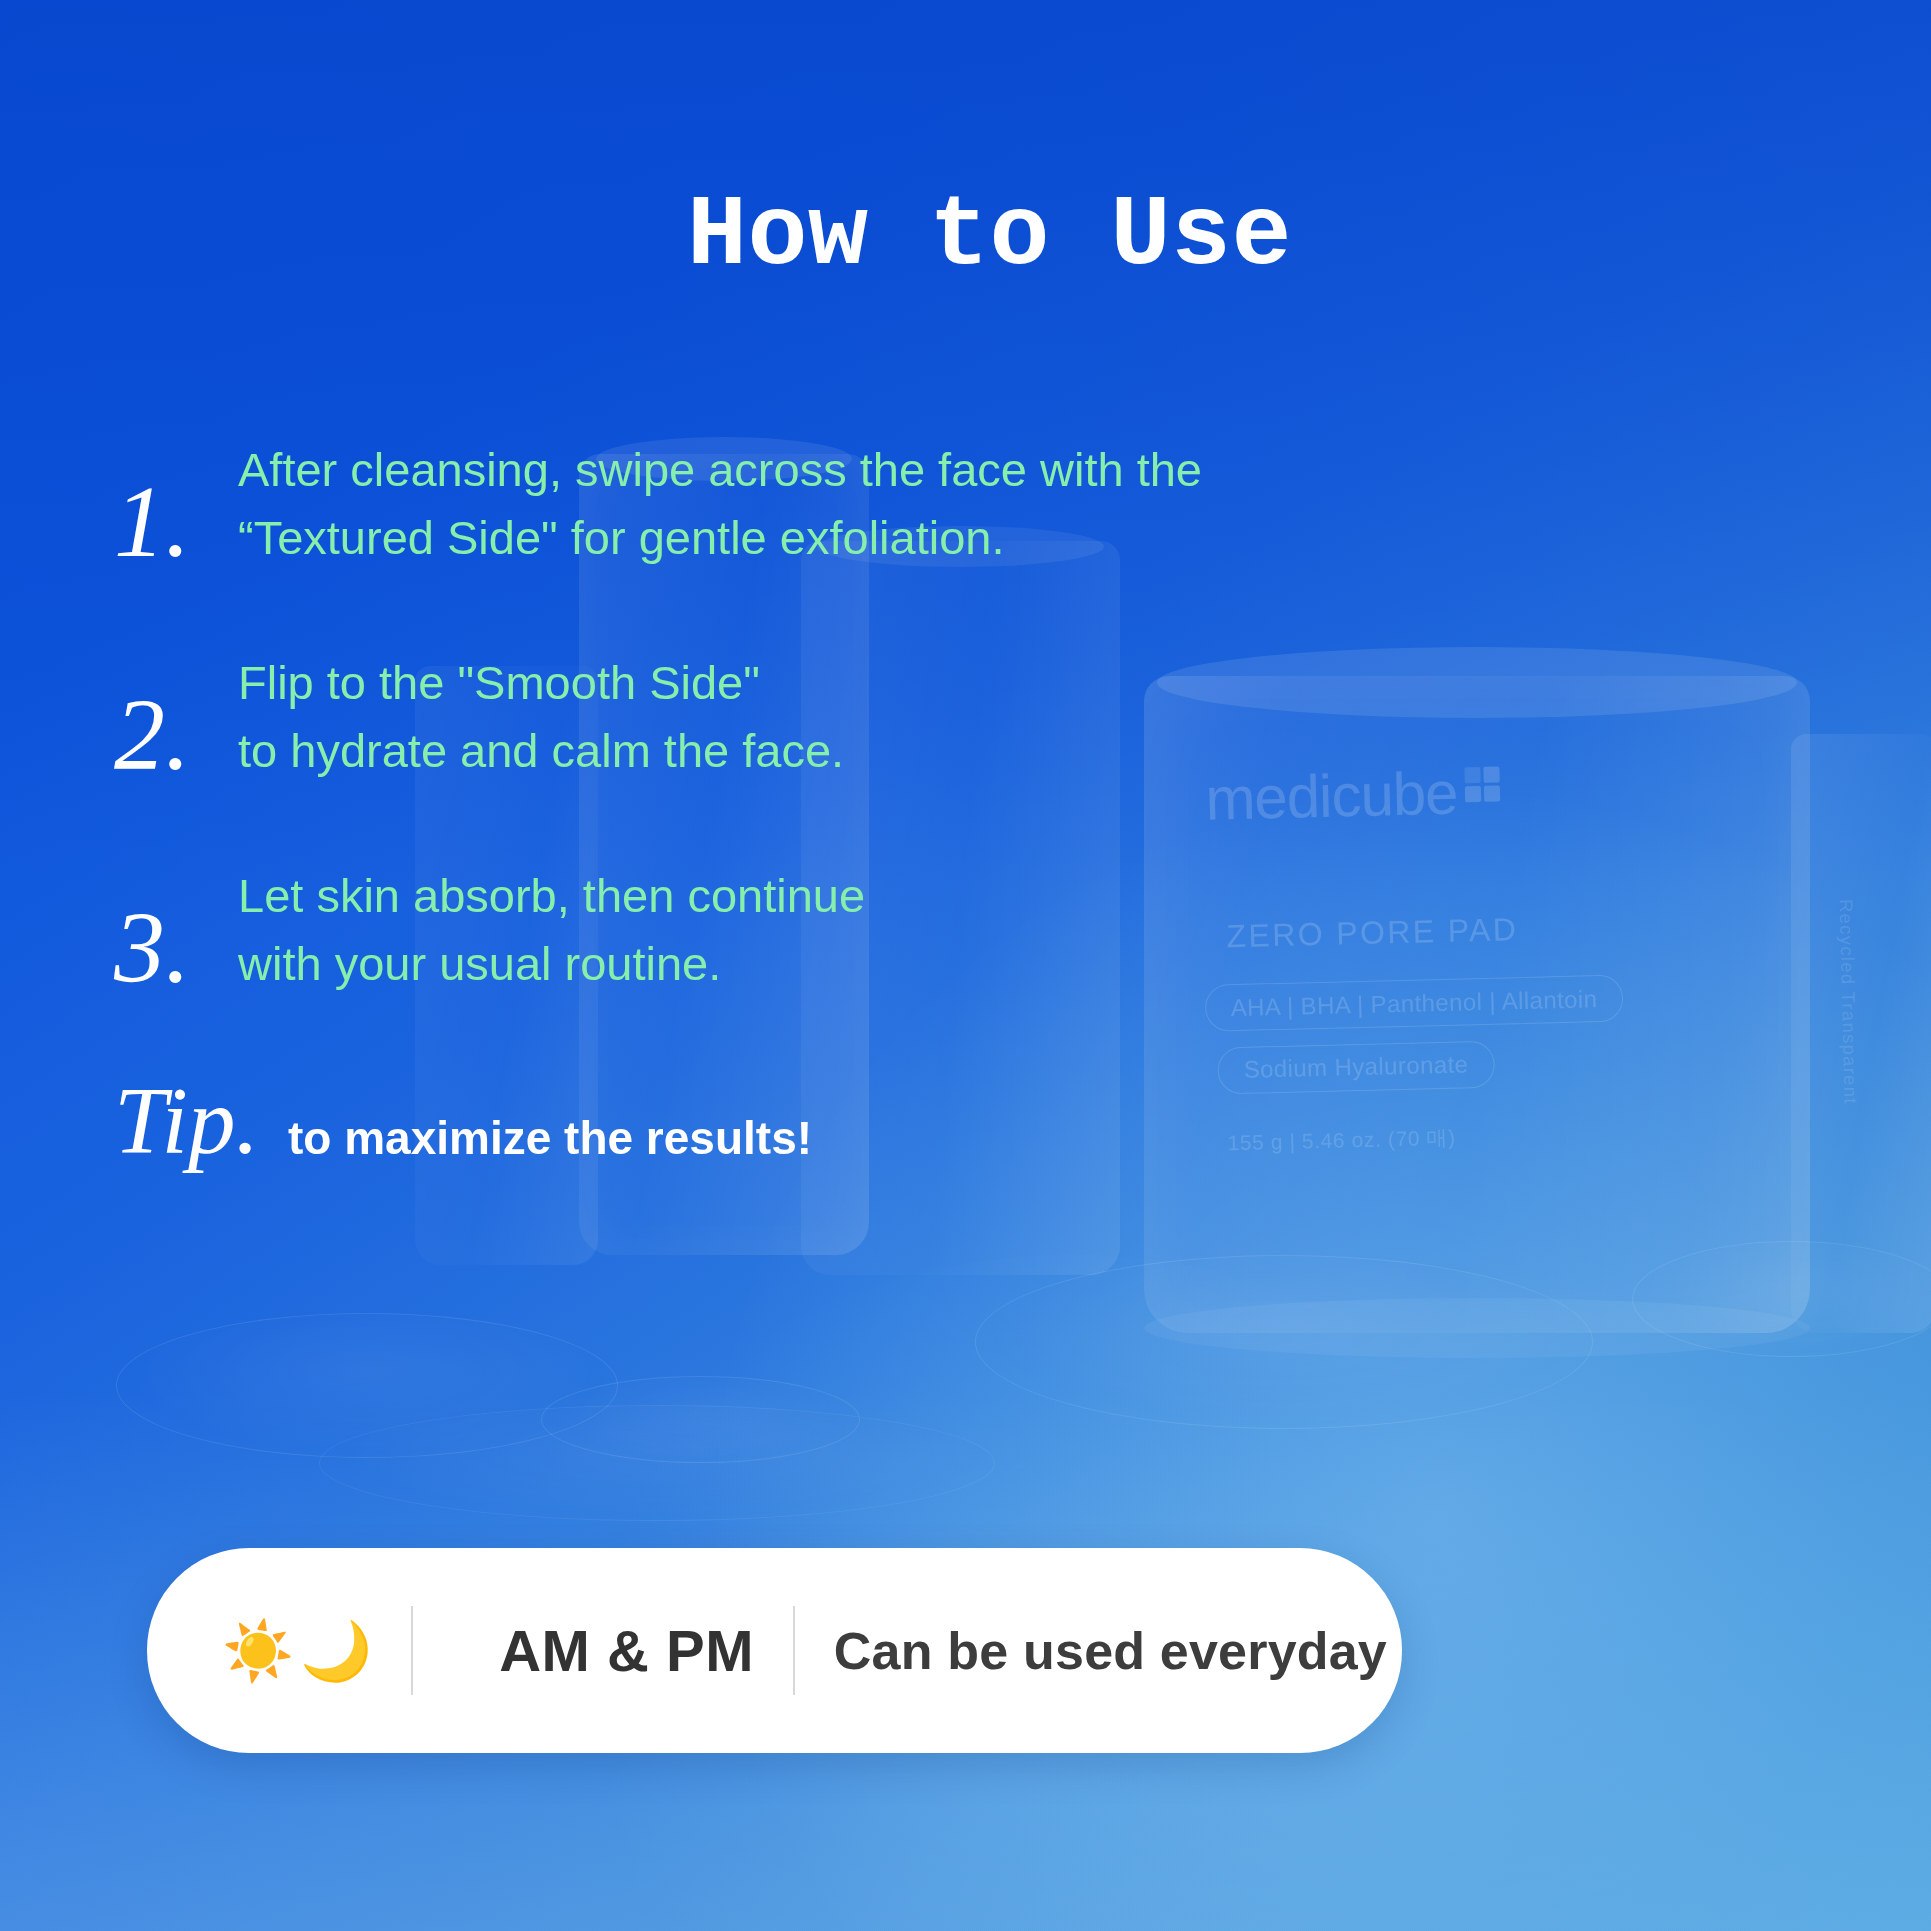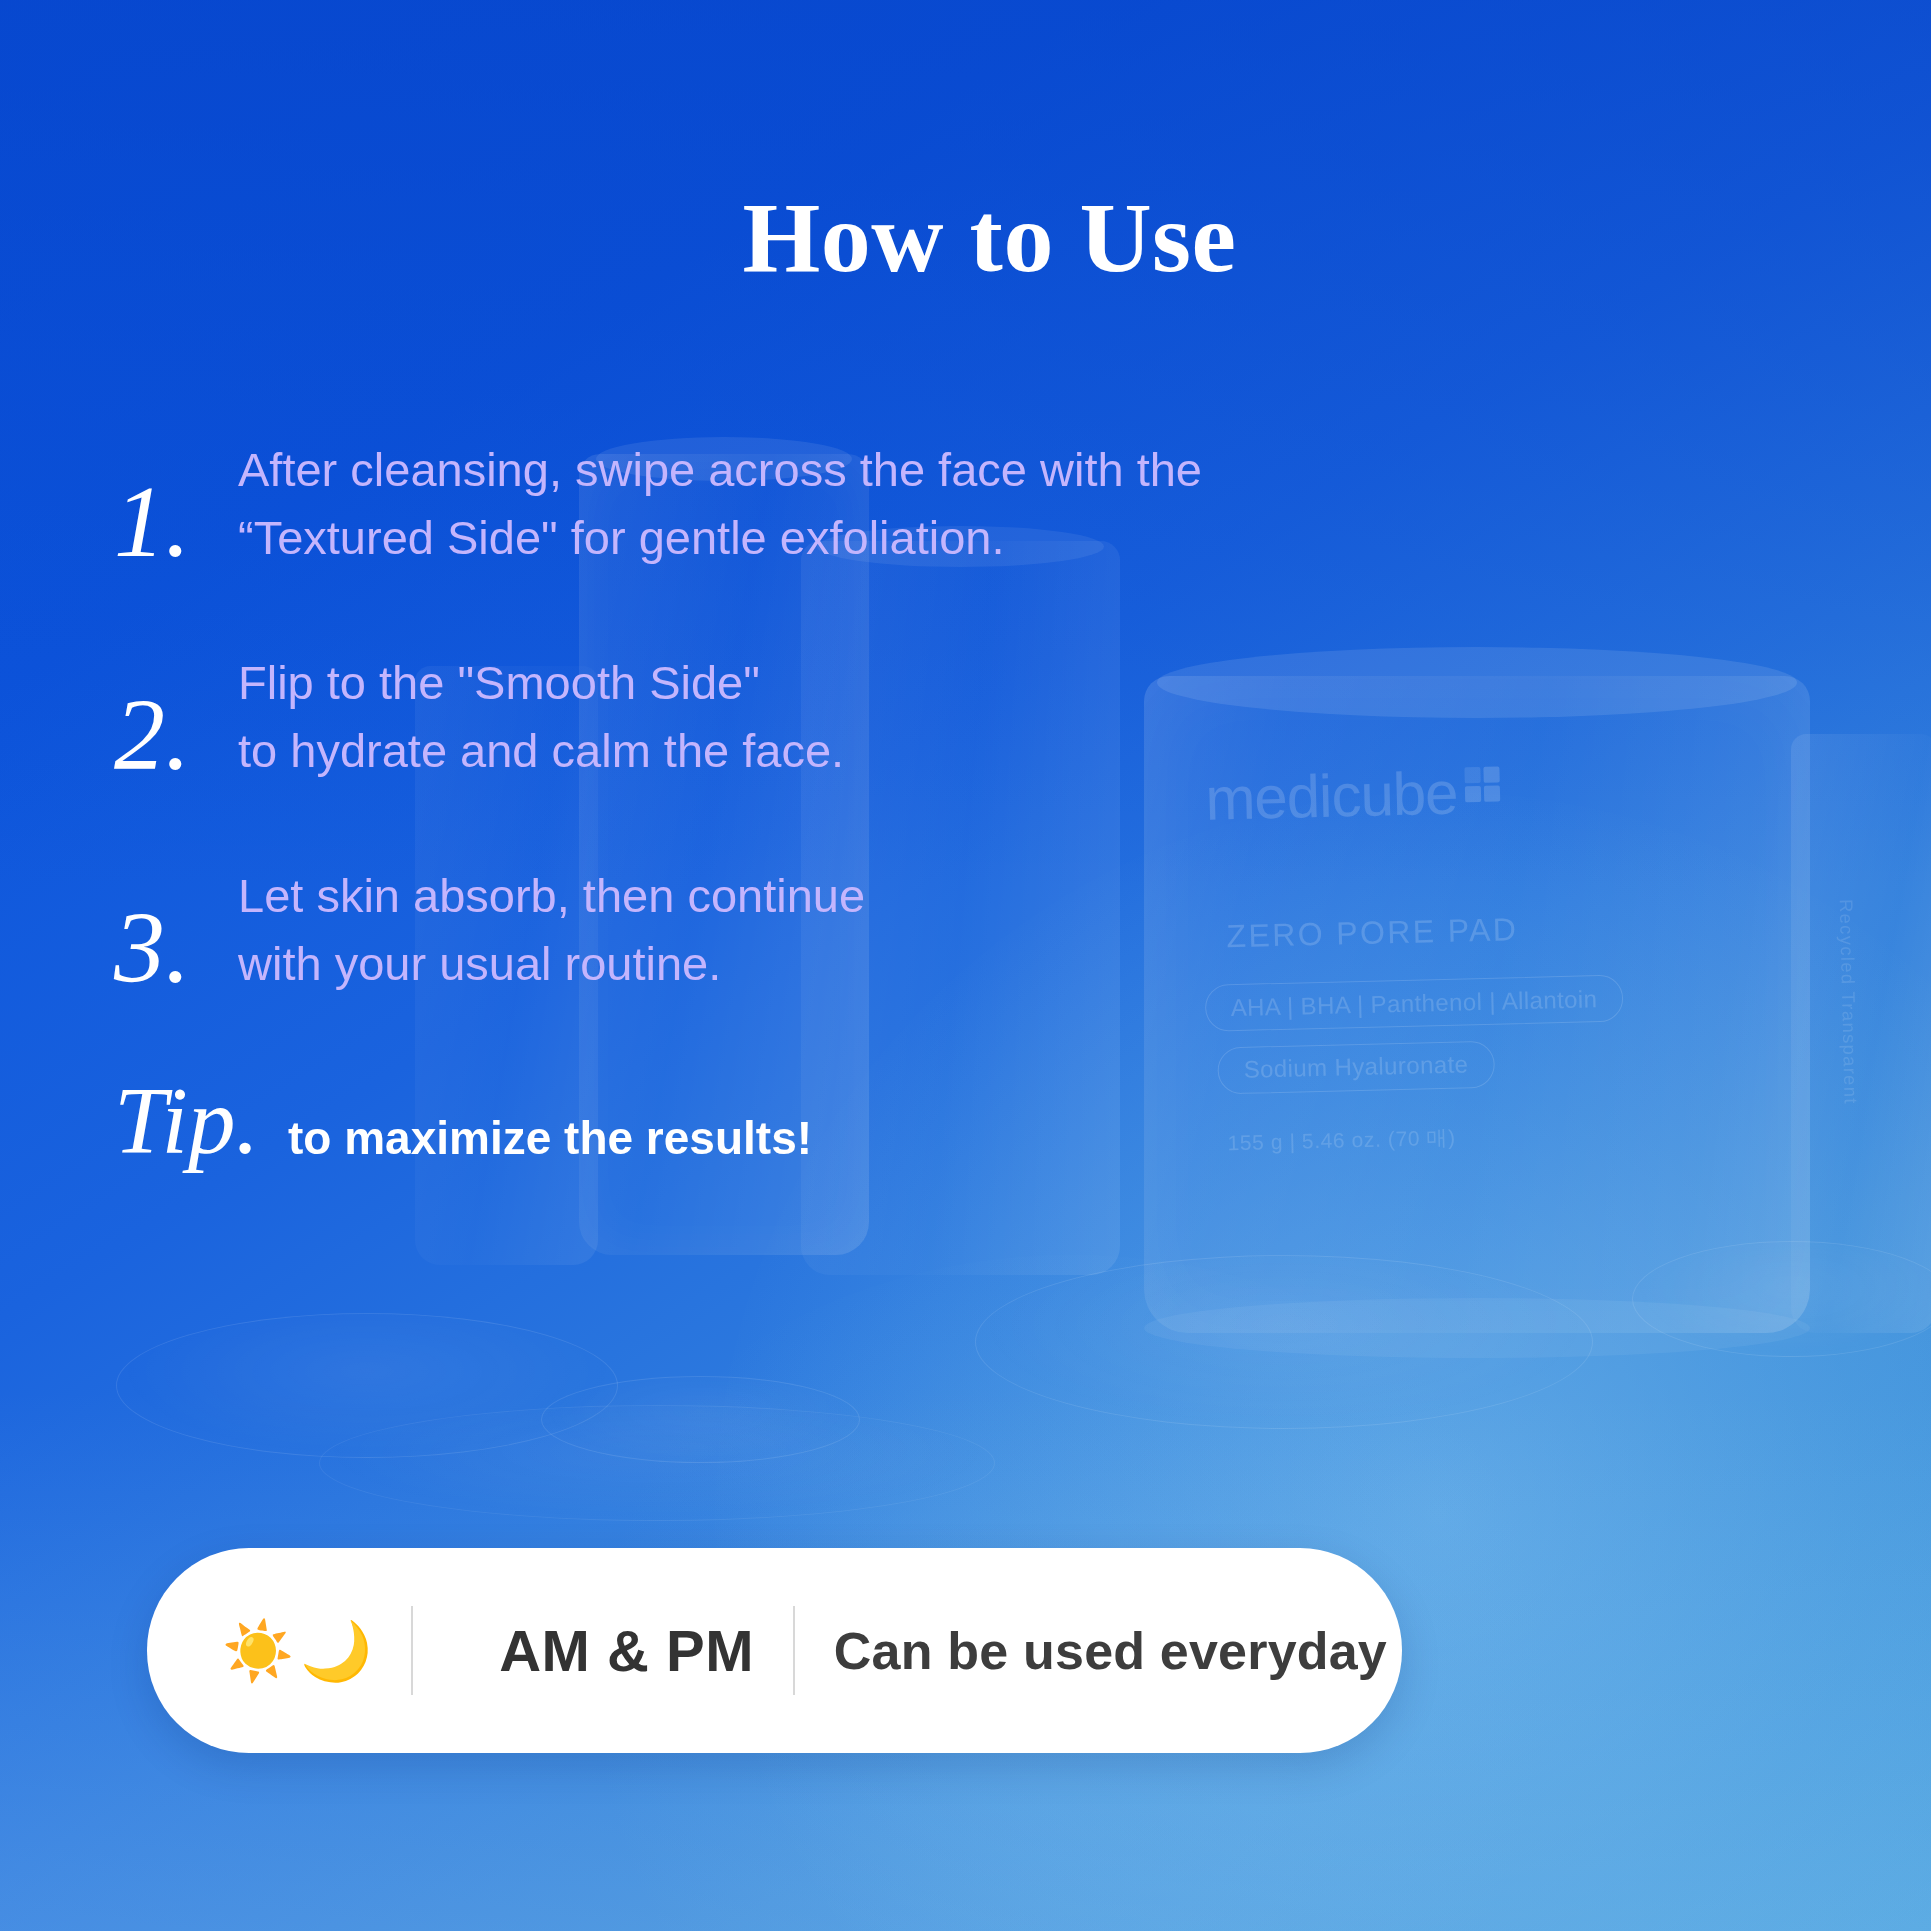--- a/index.html
+++ b/index.html
@@ -160,21 +160,21 @@
     font-size:18.3px; letter-spacing:1.4px;
     color: rgba(255,255,255,.12);
   }
 
   
   .content{ position:absolute; inset:0; }
 
   .page-title{
     position:absolute; top:180px; left:0; width:100%;
     text-align:center;
-    font-family:Liberation Serif, serif;
+    font-family:Liberation Mono, monospace;
     font-weight:700;
     font-size:100px;
     color:#ffffff;
     letter-spacing:0.5px;
     padding-left:48px;
   }
 
   .steps{
     position:absolute; left:114px; top:436px; width:1255px;
   }
@@ -185,21 +185,21 @@
     font-family:"Liberation Serif", serif;
     font-style:italic; font-weight:400;
     font-size:102px; line-height:.92;
     color:#ffffff;
     width:124px; flex:0 0 124px;
     text-align:left;
     padding-bottom:5.8px;
     white-space:nowrap;
   }
   .step-body{
-    font-size:47px; line-height:1.45; color:#c4b5fd; font-weight:400;
+    font-size:47px; line-height:1.45; color:#86efac; font-weight:400;
     padding-bottom:1.9px;
   }
   .step-body .ln{ display:block; }
 
   .tip{
     display:flex; align-items:flex-end; margin-top:32px;
   }
   .tip-num{
     font-family:"Liberation Serif", serif;
     font-style:italic; font-weight:400;

